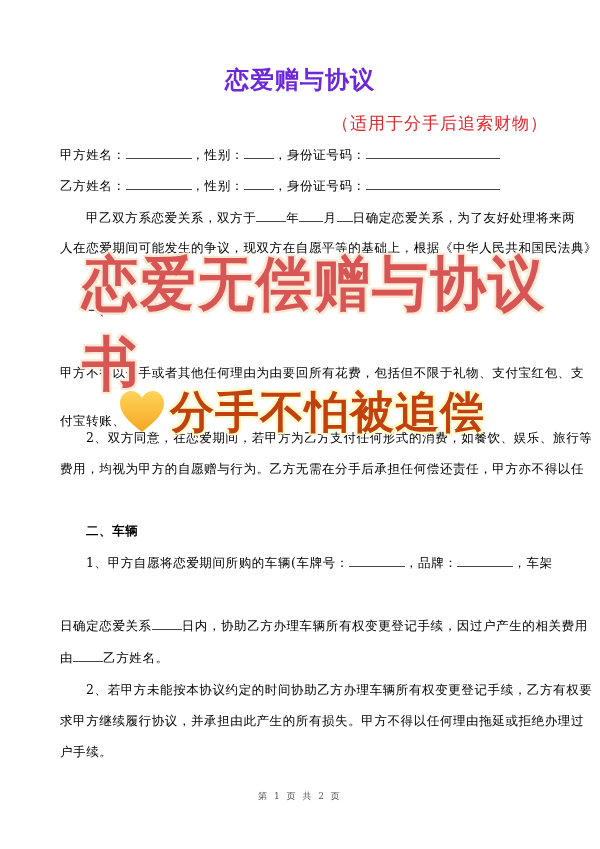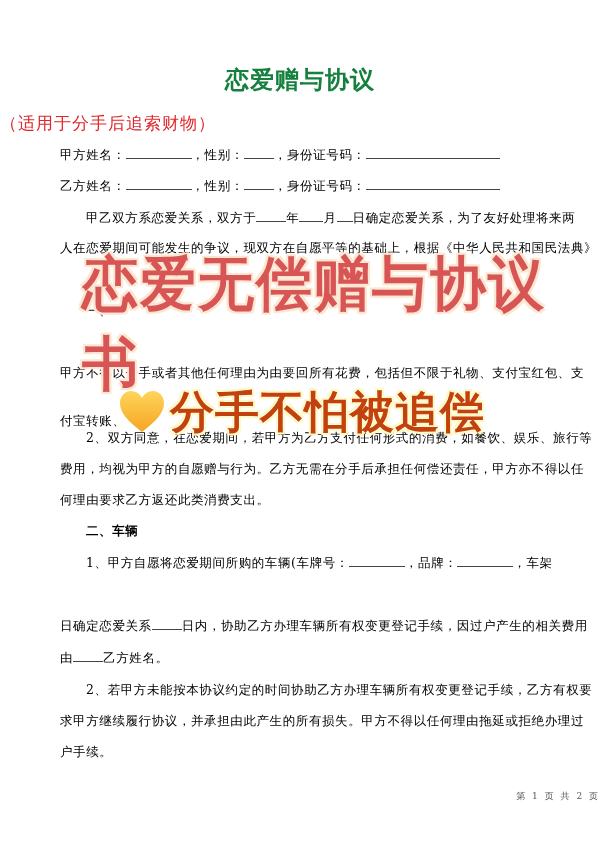--- a/index.html
+++ b/index.html
@@ -4,34 +4,34 @@
 <style>
   html, body { margin: 0; padding: 0; }
   body {
     width: 600px; height: 849px; background: #ffffff; position: relative; overflow: hidden;
     font-family: "DejaVu Serif", "Liberation Serif", serif; color: #222;
   }
   .page { position: absolute; left: 0; top: 0; width: 600px; height: 849px; }
   .title {
     position: absolute; left: 0; width: 600px; top: 64px; text-align: center;
     font-family: "DejaVu Sans", "Liberation Sans", sans-serif;
-    font-size: 24px; font-weight: bold; color: #15803d; letter-spacing: 1px;
+    font-size: 24px; font-weight: bold; color: #6d28d9; letter-spacing: 1px;
   }
   .subtitle {
-    position: absolute; left: 0; width: 548px; top: 112px; text-align: left;
+    position: absolute; left: 0; width: 548px; top: 112px; text-align: right;
     font-size: 17px; color: #e0262b; letter-spacing: 1px;
   }
   .line {
     position: absolute; left: 60px; width: 484px; font-size: 12.5px; line-height: 16px;
     white-space: nowrap; color: #000000; letter-spacing: 0.6px;
   }
   .indent { padding-left: 26px; }
   .blank { display: inline-block; border-bottom: 1px solid #444; height: 12px; vertical-align: baseline; }
   .footer {
-    position: absolute; left: 0; width: 600px; top: 790px; text-align: right;
+    position: absolute; left: 0; width: 600px; top: 790px; text-align: center;
     font-size: 9px; color: #555; letter-spacing: 2px;
   }
   .overlay-title {
     position: absolute; left: 82px; top: 248px; width: 480px; text-align: left;
     font-family: "DejaVu Sans", "Liberation Sans", sans-serif; font-weight: bold;
     font-size: 56px; line-height: 76px; color: #d85555; letter-spacing: 2px;
     text-shadow: 0 0 3px #fbe7d2, 0 0 4px #fbe7d2, 2px 2px 0 #fbe7d2, -2px -2px 0 #fbe7d2, 2px -2px 0 #fbe7d2, -2px 2px 0 #fbe7d2;
     transform: scaleY(1.05);
   }
   .overlay-sub {
@@ -64,21 +64,20 @@
     <span>乙方姓名：</span><span class="blank" style="width:66px"></span><span>，性别：</span><span class="blank" style="width:30px"></span><span>，身份证号码：</span><span class="blank" style="width:134px"></span>
   </div>
   <div class="line" style="top:240px">人在恋爱期间可能发生的争议，现双方在自愿平等的基础上，根据《中华人民共和国民法典》</div>
   <div class="line indent" style="top:303px">一、</div>
 
   <div class="line" style="top:365px">甲方不得以分手或者其他任何理由为由要回所有花费，包括但不限于礼物、支付宝红包、支</div>
   <div class="line" style="top:413px">付宝转账、</div>
 
   <div class="line indent" style="top:430px">2、双方同意，在恋爱期间，若甲方为乙方支付任何形式的消费，如餐饮、娱乐、旅行等</div>
   <div class="line" style="top:461px">费用，均视为甲方的自愿赠与行为。乙方无需在分手后承担任何偿还责任，甲方亦不得以任</div>
-  <div class="line" style="top:492px">何理由要求乙方返还此类消费支出。</div>
 
   <div class="line indent" style="top:523px; font-weight:bold">二、车辆</div>
 
   <div class="line indent" style="top:554px">
     <span>1、甲方自愿将恋爱期间所购的车辆(车牌号：</span><span class="blank" style="width:56px"></span><span>，品牌：</span><span class="blank" style="width:56px"></span><span>，车架</span>
   </div>
   <div class="line" style="top:617px">
     <span>日确定恋爱关系</span><span class="blank" style="width:30px"></span><span>日内，协助乙方办理车辆所有权变更登记手续，因过户产生的相关费用</span>
   </div>
   <div class="line" style="top:649px">

